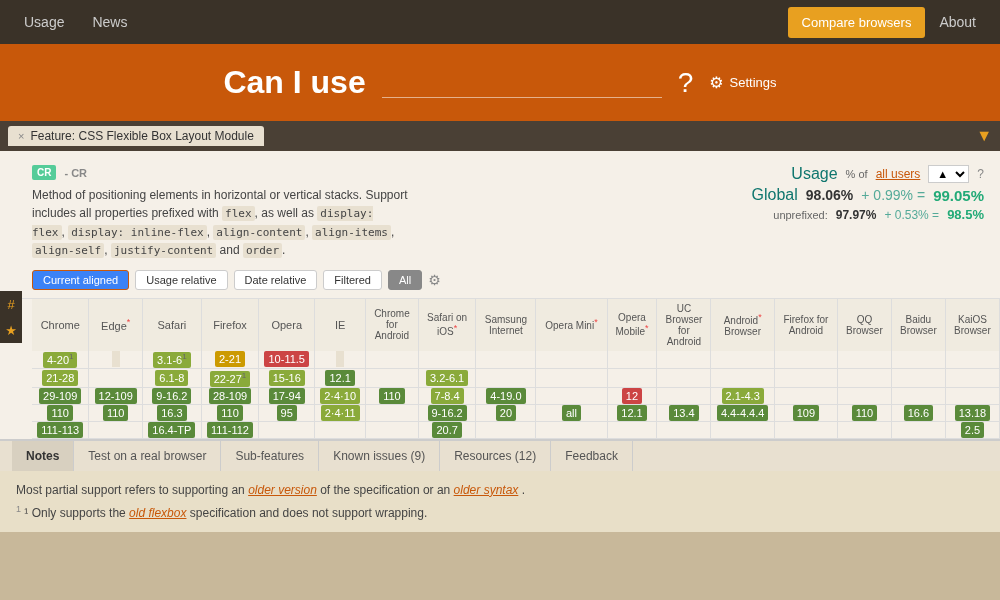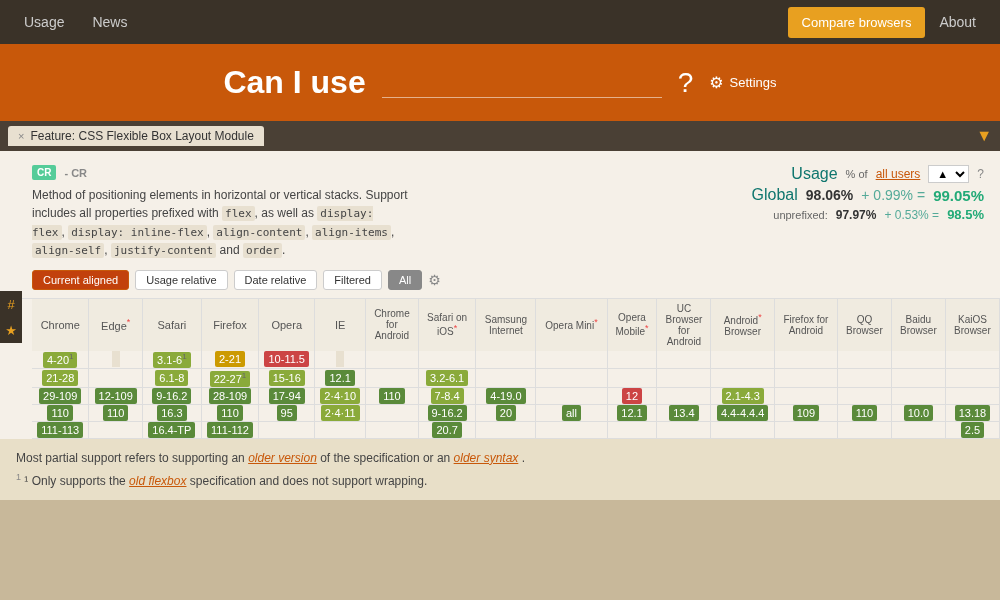--- a/index.html
+++ b/index.html
@@ -46,21 +46,21 @@
     .usage-select { font-size: 11px; border: 1px solid #ccc; background: #fff; padding: 1px 4px; cursor: pointer; }
     .usage-q { color: #888; font-size: 12px; cursor: pointer; }
     .usage-value { font-weight: bold; color: #333; font-size: 14px; }
     .usage-accent { color: #5a9; font-size: 14px; }
     .usage-total { color: #2a7; font-size: 15px; font-weight: bold; }
     .usage-sub { font-size: 11px; color: #666; }
 
     
     .filter-row { display: flex; gap: 6px; align-items: center; margin-top: 10px; }
     .filter-btn { font-size: 11px; padding: 3px 10px; border-radius: 3px; cursor: pointer; border: 1px solid #ccc; background: #fff; color: #333; }
-    .filter-btn.active { background: #c2410c; color: #fff; border-color: #c8580a; }
+    .filter-btn.active { background: #3b82f6; color: #fff; border-color: #c8580a; }
     .filter-btn.all-active { background: #888; color: #fff; border-color: #888; }
     .filter-settings { font-size: 14px; color: #888; cursor: pointer; }
 
     
     .browser-table-wrap { background: #f5f0e8; overflow-x: auto; }
     .browser-table { width: 100%; border-collapse: collapse; font-size: 11px; }
     .browser-table th { padding: 4px 6px; text-align: center; color: #555; font-weight: normal; font-size: 11px; border-right: 1px solid #ddd; background: #f0ebe0; white-space: nowrap; }
     .browser-table th .note { color: #e44; font-size: 9px; vertical-align: super; }
     .browser-table td { padding: 2px 3px; text-align: center; border-right: 1px solid #ddd; border-bottom: 1px solid #ddd; font-size: 11px; }
     .cell-green { background: #5a8a3a; color: #fff; border-radius: 2px; padding: 2px 4px; }
@@ -263,21 +263,21 @@
             <td><span class="cell-partial">2·4·11</span></td>
             <td></td>
             <td><span class="cell-green">9-16.2</span></td>
             <td><span class="cell-green">20</span></td>
             <td><span class="cell-green">all</span></td>
             <td><span class="cell-green">12.1</span></td>
             <td><span class="cell-green">13.4</span></td>
             <td><span class="cell-green">4.4-4.4.4</span></td>
             <td><span class="cell-green">109</span></td>
             <td><span class="cell-green">110</span></td>
-            <td><span class="cell-green">10.0</span></td>
+            <td><span class="cell-green">16.6</span></td>
             <td><span class="cell-green">13.18</span></td>
           </tr>
 
           <tr>
             <td><span class="cell-green">111-113</span></td>
             <td></td>
             <td><span class="cell-green">16.4-TP</span></td>
             <td><span class="cell-green">111-112</span></td>
             <td></td>
             <td></td>
@@ -290,20 +290,28 @@
             <td></td>
             <td></td>
             <td></td>
             <td></td>
             <td><span class="cell-green">2.5</span></td>
           </tr>
         </tbody>
       </table>
     </div>
 
+    <div class="bottom-tabs">
+      <div class="bottom-tab active">Notes</div>
+      <div class="bottom-tab">Test on a real browser</div>
+      <div class="bottom-tab">Sub-features</div>
+      <div class="bottom-tab">Known issues (9)</div>
+      <div class="bottom-tab">Resources (12)</div>
+      <div class="bottom-tab">Feedback</div>
+    </div>
 
     <div class="notes-area">
       <p>
         <span>Most partial support refers to supporting an</span>
         <a href="#">older version</a>
         <span>of the specification or an</span>
         <a href="#">older syntax</a>
         <span>.</span>
       </p>
       <p style="margin-top:4px;">

